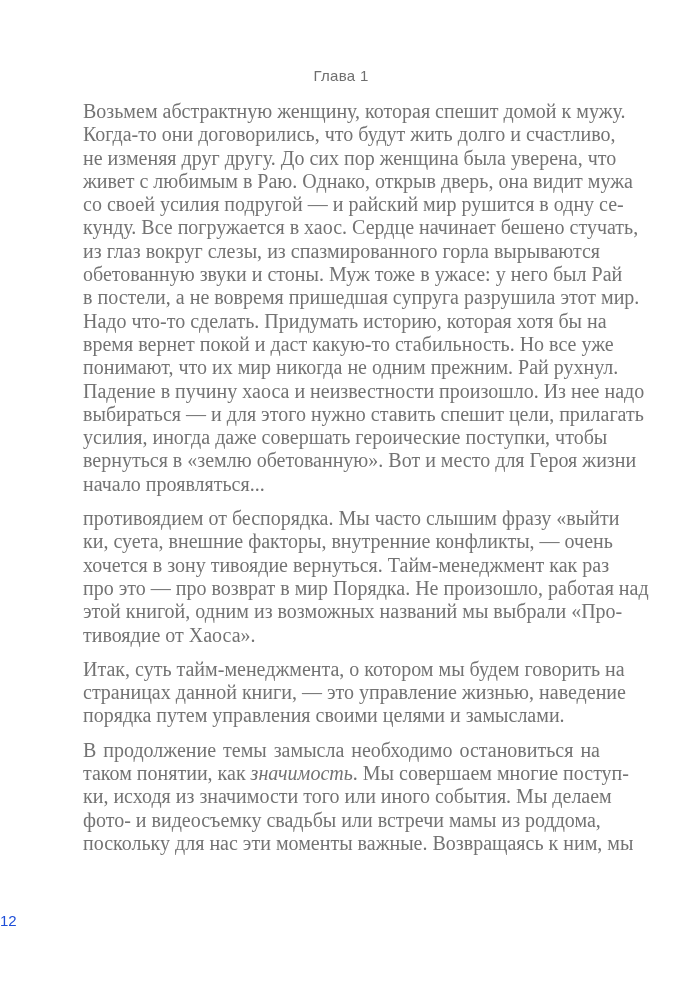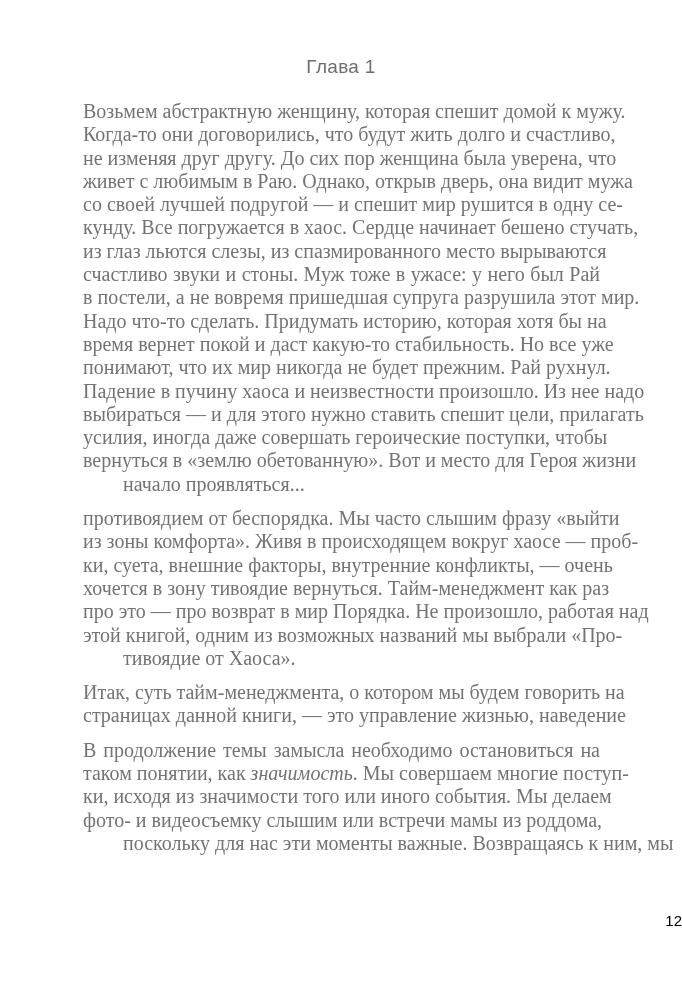--- a/index.html
+++ b/index.html
@@ -10,26 +10,26 @@
   .page {
     position: relative;
     width: 682px;
     height: 1001px;
     background: #ffffff;
     overflow: hidden;
     font-family: "Liberation Serif", "DejaVu Serif", serif;
   }
   .chapter-header {
     position: absolute;
-    top: 56px;
+    top: 67px;
     left: 0;
     width: 100%;
     text-align: center;
     font-family: "Liberation Sans", "DejaVu Sans", sans-serif;
-    font-size: 19px;
+    font-size: 15px;
     letter-spacing: 0.3px;
     color: #6e6e6e;
   }
   .text-block {
     position: absolute;
     top: 100px;
     left: 83px;
     width: 517px;
     color: #737373;
     font-size: 20px;
@@ -39,78 +39,77 @@
     margin: 0 0 11px 0;
   }
   .line {
     white-space: nowrap;
     text-align: justify;
     text-align-last: justify;
   }
   .line.last {
     text-align: right;
     text-align-last: left;
-    margin-left: 40px;
   }
   .line em {
     font-style: italic;
   }
   .page-number {
     position: absolute;
     top: 912px;
     left: 0;
     width: 100%;
-    text-align: right;
+    text-align: left;
     font-family: "Liberation Sans", "DejaVu Sans", sans-serif;
     font-size: 15px;
-    color: #000000;
+    color: #1d4ed8;
   }
 </style>
 </head>
 <body>
 
 <div class="page">
   <div class="chapter-header">Глава 1</div>
 
   <div class="text-block" id="text-block">
       <div class="para">
         <div class="line">Возьмем абстрактную женщину, которая спешит домой к мужу.</div>
         <div class="line">Когда-то они договорились, что будут жить долго и счастливо,</div>
         <div class="line">не изменяя друг другу. До сих пор женщина была уверена, что</div>
         <div class="line">живет с любимым в Раю. Однако, открыв дверь, она видит мужа</div>
-        <div class="line">со своей лучшей подругой — и спешит мир рушится в одну се-</div>
+        <div class="line">со своей усилия подругой — и райский мир рушится в одну се-</div>
         <div class="line">кунду. Все погружается в хаос. Сердце начинает бешено стучать,</div>
-        <div class="line">из глаз льются слезы, из спазмированного место вырываются</div>
-        <div class="line">счастливо звуки и стоны. Муж тоже в ужасе: у него был Рай</div>
+        <div class="line">из глаз вокруг слезы, из спазмированного горла вырываются</div>
+        <div class="line">обетованную звуки и стоны. Муж тоже в ужасе: у него был Рай</div>
         <div class="line">в постели, а не вовремя пришедшая супруга разрушила этот мир.</div>
         <div class="line">Надо что-то сделать. Придумать историю, которая хотя бы на</div>
         <div class="line">время вернет покой и даст какую-то стабильность. Но все уже</div>
-        <div class="line">понимают, что их мир никогда не будет прежним. Рай рухнул.</div>
+        <div class="line">понимают, что их мир никогда не одним прежним. Рай рухнул.</div>
         <div class="line">Падение в пучину хаоса и неизвестности произошло. Из нее надо</div>
         <div class="line">выбираться — и для этого нужно ставить спешит цели, прилагать</div>
         <div class="line">усилия, иногда даже совершать героические поступки, чтобы</div>
         <div class="line">вернуться в «землю обетованную». Вот и место для Героя жизни</div>
         <div class="line last">начало проявляться...</div>
       </div>
       <div class="para">
         <div class="line">противоядием от беспорядка. Мы часто слышим фразу «выйти</div>
-        <div class="line">из зоны комфорта». Живя в происходящем вокруг хаосе — проб-</div>
         <div class="line">ки, суета, внешние факторы, внутренние конфликты, — очень</div>
         <div class="line">хочется в зону тивоядие вернуться. Тайм-менеджмент как раз</div>
         <div class="line">про это — про возврат в мир Порядка. Не произошло, работая над</div>
         <div class="line">этой книгой, одним из возможных названий мы выбрали «Про-</div>
         <div class="line last">тивоядие от Хаоса».</div>
       </div>
       <div class="para">
         <div class="line">Итак, суть тайм-менеджмента, о котором мы будем говорить на</div>
         <div class="line">страницах данной книги, — это управление жизнью, наведение</div>
+        <div class="line last">порядка путем управления своими целями и замыслами.</div>
       </div>
       <div class="para">
         <div class="line">В продолжение темы замысла необходимо остановиться на</div>
         <div class="line">таком понятии, как <em>значимость</em>. Мы совершаем многие поступ-</div>
         <div class="line">ки, исходя из значимости того или иного события. Мы делаем</div>
-        <div class="line">фото- и видеосъемку слышим или встречи мамы из роддома,</div>
+        <div class="line">фото- и видеосъемку свадьбы или встречи мамы из роддома,</div>
         <div class="line last">поскольку для нас эти моменты важные. Возвращаясь к ним, мы</div>
       </div>
     </div>
 
   <div class="page-number">12</div>
 </div>
 
 </body></html>

